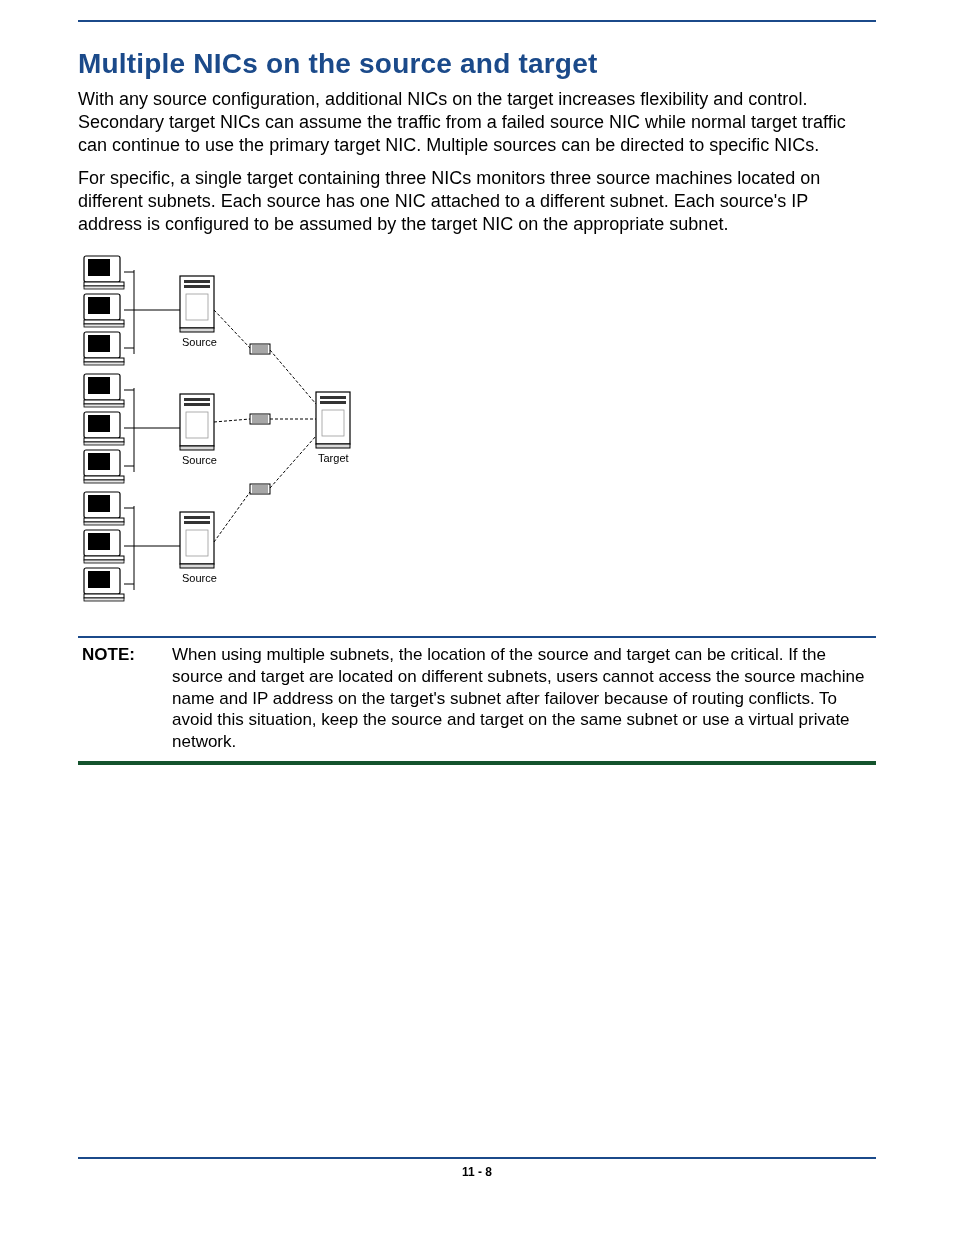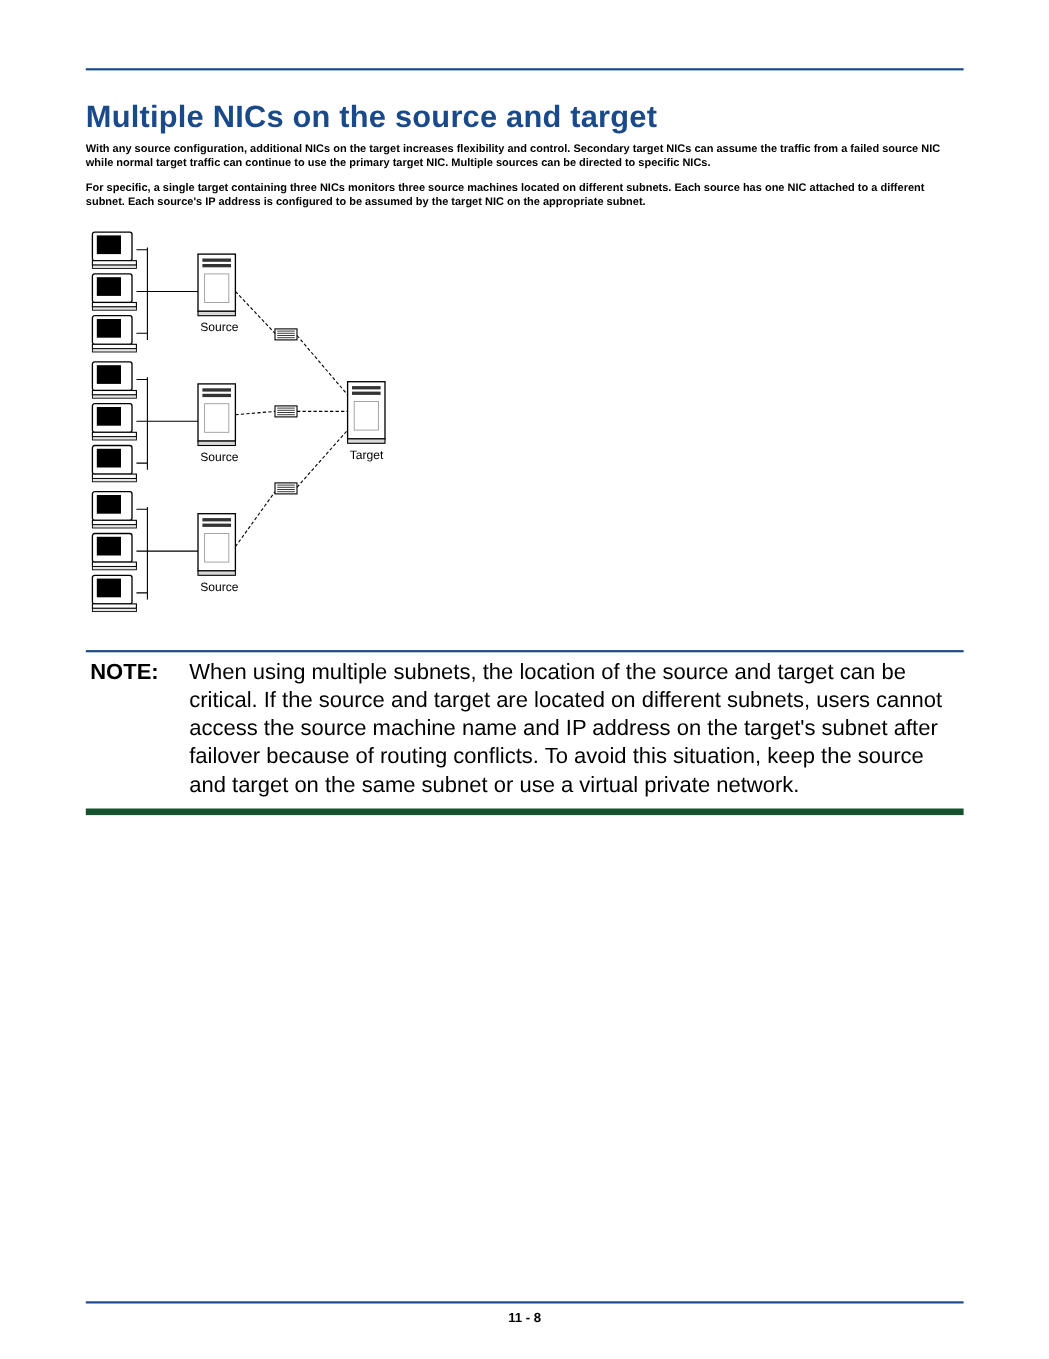--- a/index.html
+++ b/index.html
@@ -5,69 +5,68 @@
   body {
     margin: 0;
     font-family: "Gill Sans", "Gill Sans MT", "Trebuchet MS", sans-serif;
     background: #fff;
     color: #000;
   }
   .page {
     width: 954px;
     height: 1235px;
     box-sizing: border-box;
-    padding: 62px 78px 40px 78px;
+    padding: 20px 78px 40px 78px;
     position: relative;
   }
   .rule-top {
     border-top: 2px solid #1b4a8a;
     margin-bottom: 26px;
   }
   h1.heading {
     color: #1b4a8a;
     font-weight: 700;
     font-size: 28px;
     margin: 0 0 8px 0;
     letter-spacing: 0.2px;
   }
   p.body {
-    font-size: 10px;
+    font-size: 18px;
     line-height: 1.28;
     margin: 0 0 10px 0;
-    font-weight: bold;
   }
   .diagram-wrap {
     display: flex;
     margin: 18px 0 22px 0;
   }
   svg.diagram {
     width: 300px;
     height: 360px;
   }
   .note-block {
     border-top: 2px solid #1b4a8a;
-    border-bottom: 6px solid #14532d;
+    border-bottom: 4px solid #14532d;
     padding: 6px 0 8px 0;
     margin-top: 6px;
     display: flex;
-    font-size: 20px;
+    font-size: 17px;
     line-height: 1.28;
   }
   .note-label {
     flex: 0 0 90px;
     font-weight: 700;
     padding-left: 4px;
   }
   .note-body {
     flex: 1;
   }
   .footer {
     position: absolute;
     left: 78px; right: 78px;
-    bottom: 30px;
+    bottom: 56px;
     border-top: 2px solid #1b4a8a;
     text-align: center;
     font-weight: 700;
     font-size: 12px;
     padding-top: 6px;
   }
   .svg-label {
     font-family: "Gill Sans", "Gill Sans MT", "Trebuchet MS", sans-serif;
     font-size: 11px;
   }

